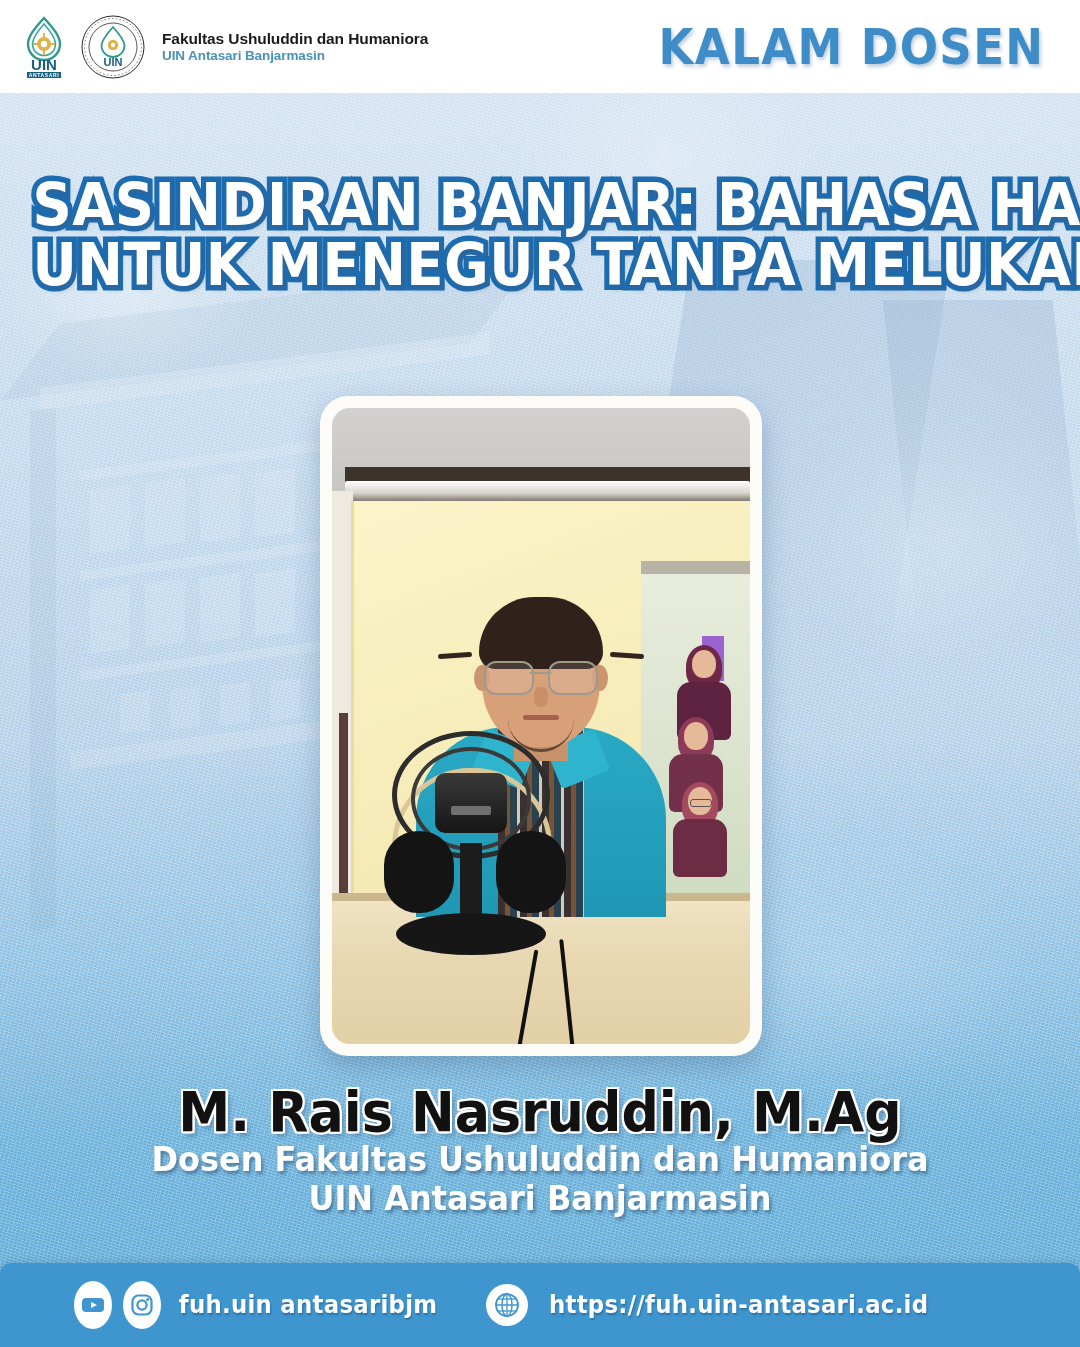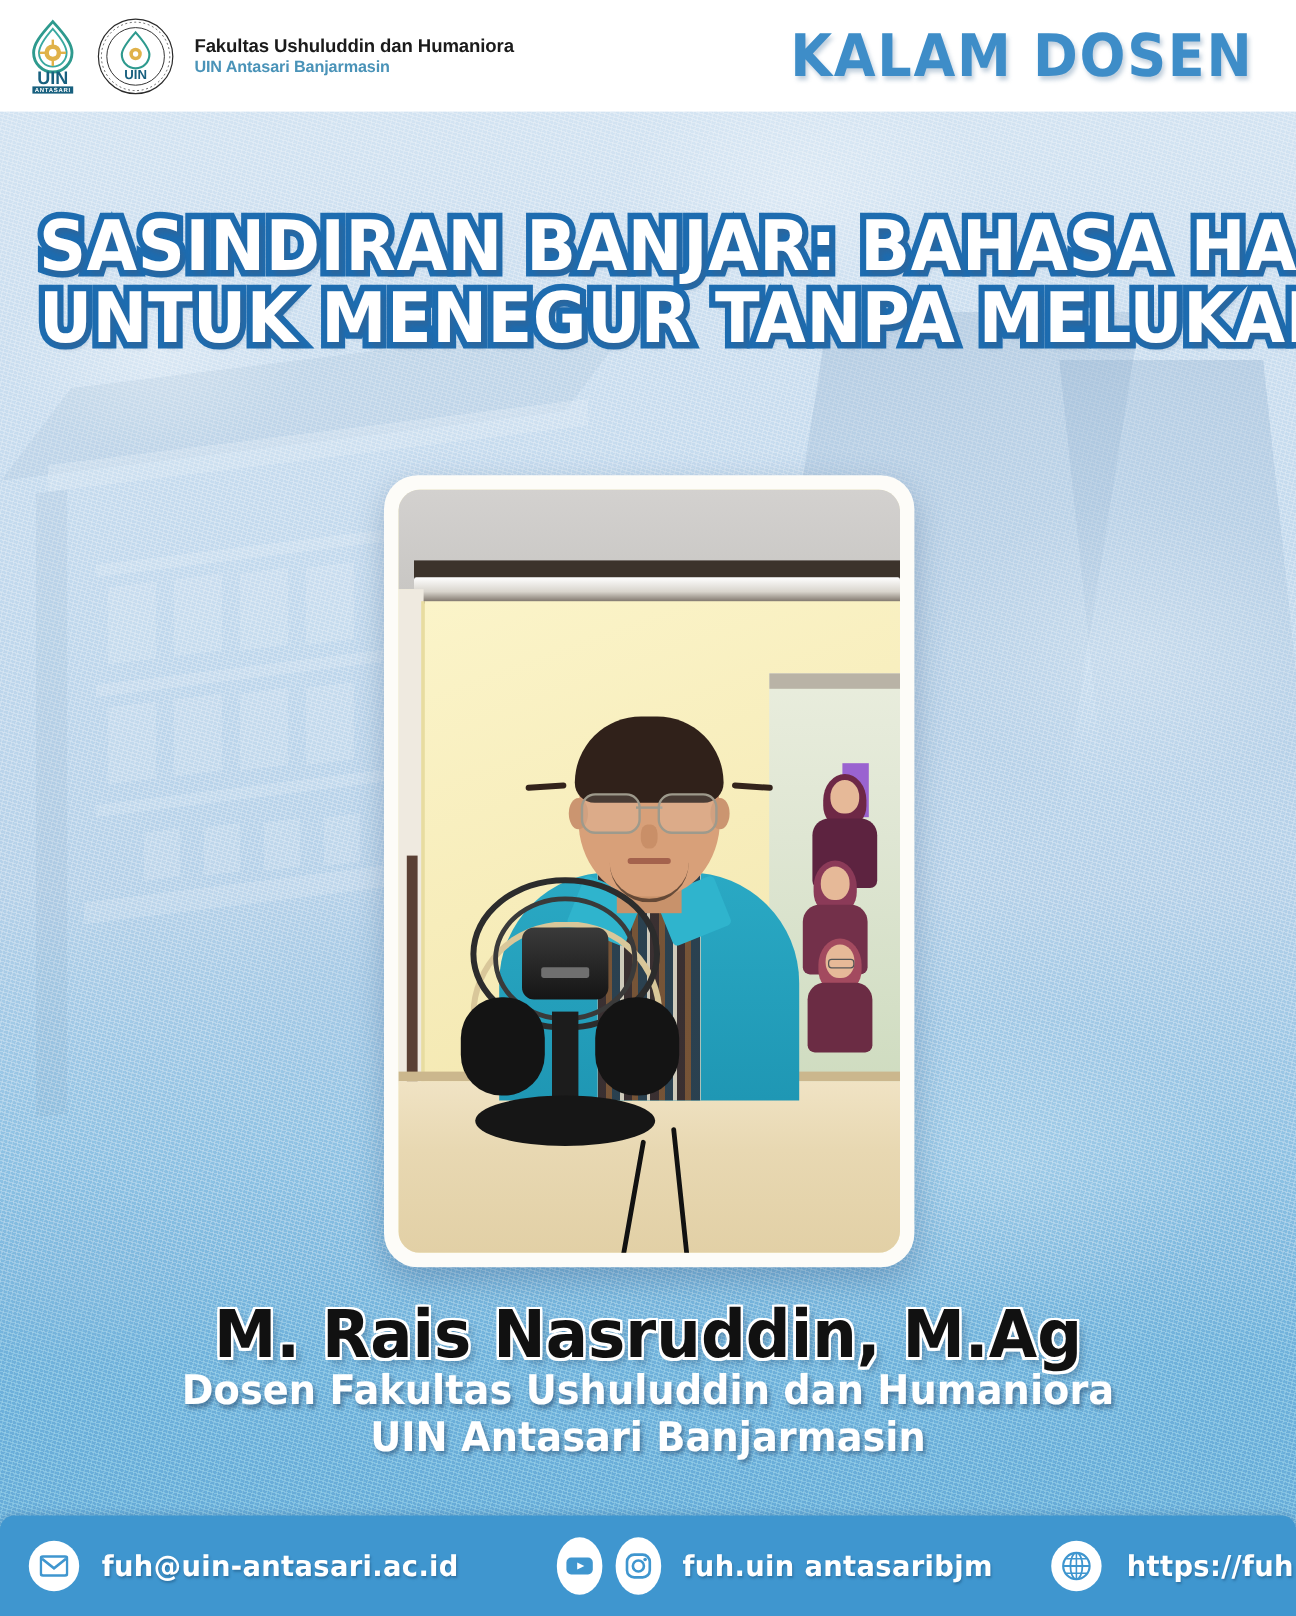--- a/index.html
+++ b/index.html
@@ -406,29 +406,20 @@
   </div>
 
   <div class="name-block">
     <span class="pname">M. Rais Nasruddin, M.Ag</span>
     <span class="prole">Dosen Fakultas Ushuluddin dan Humaniora</span>
     <span class="prole">UIN Antasari Banjarmasin</span>
   </div>
 
   <div class="footer">
 
-    <div class="fgroup g-email">
-      <span class="fico">
-        <svg width="24" height="18" viewBox="0 0 24 18">
-          <rect x="1" y="1" width="22" height="16" rx="2" fill="none" stroke="#3f96cf" stroke-width="2.2"></rect>
-          <path d="M2 3 L12 11 L22 3" fill="none" stroke="#3f96cf" stroke-width="2.2"></path>
-        </svg>
-      </span>
-      <span class="ftext">fuh@uin-antasari.ac.id</span>
-    </div>
 
     <div class="fgroup g-social">
       <span class="fico tall">
         <svg width="24" height="18" viewBox="0 0 24 18">
           <rect x="1" y="2" width="22" height="14" rx="4" fill="#3f96cf"></rect>
           <path d="M10 6 L16 9 L10 12 Z" fill="#ffffff"></path>
         </svg>
       </span>
       <span class="fico tall">
         <svg width="24" height="24" viewBox="0 0 24 24">

